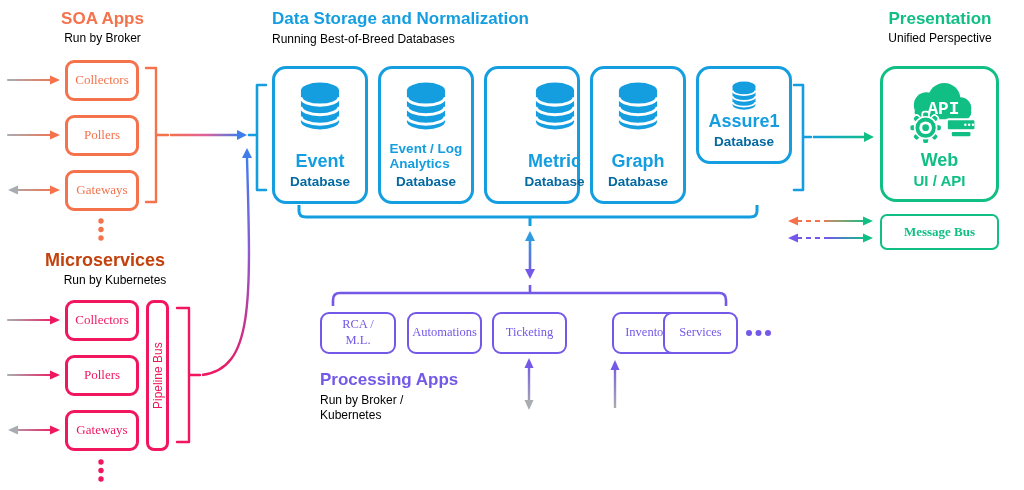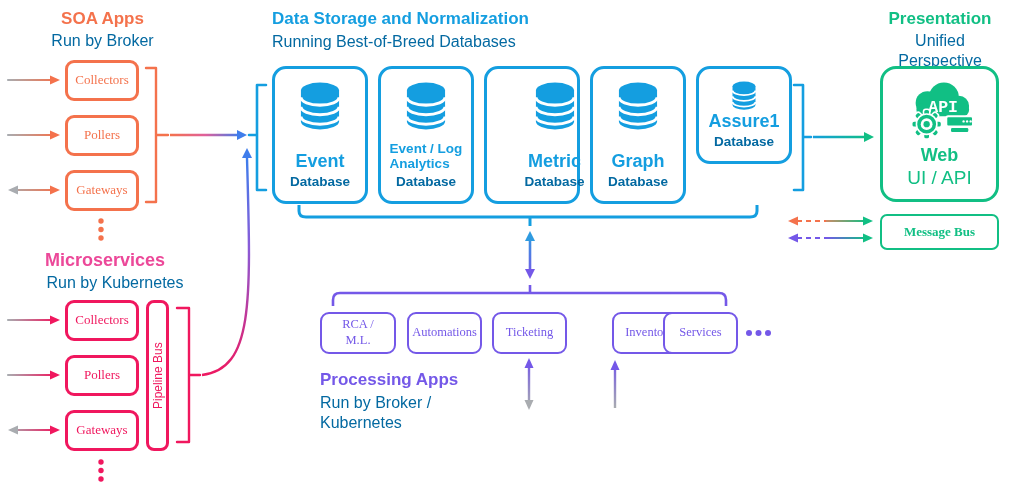--- a/index.html
+++ b/index.html
@@ -1,42 +1,42 @@
 <!DOCTYPE html>
 <html><head>
 <meta charset="utf-8">
 <style>
   html,body{margin:0;padding:0;background:#fff;}
   .stage{position:relative;width:1024px;height:490px;background:#fff;overflow:hidden;
          font-family:"Liberation Sans",sans-serif;}
   .stage svg.connectors{position:absolute;left:0;top:0;}
   .abs{position:absolute;box-sizing:border-box;}
   .sec-title{font-weight:700;font-size:17px;line-height:1.1;}
-  .sec-sub{font-size:16px;color:#0369a1;line-height:1.25;}
+  .sec-sub{font-size:12px;color:#000000;line-height:1.25;}
   .center{text-align:center;}
   .node{background:#fff;display:flex;align-items:center;justify-content:center;
         text-align:center;white-space:pre-line;line-height:1.25;font-family:Liberation Serif, serif;}
   .soa-box{border:3px solid #F4724C;border-radius:9px;color:#F4724C;font-size:13px;font-weight:500;}
   .ms-box{border:3px solid #F0175E;border-radius:9px;color:#F0175E;font-size:13px;font-weight:500;}
   .pipe-box{border:3px solid #F0175E;border-radius:8px;background:#fff;}
   .pipe-label{writing-mode:vertical-rl;transform:rotate(180deg);color:#F0175E;font-size:12px;
         font-weight:500;width:100%;height:100%;display:flex;align-items:center;justify-content:center;}
   .db-box{border:3.5px solid #149EE0;border-radius:14px;background:#fff;display:flex;
         flex-direction:column;align-items:center;padding:11px 3px 12px;}
   .db-spacer{flex:1;}
   .db-name{color:#149EE0;font-weight:700;font-size:18px;white-space:pre-line;line-height:1.15;}
   .db-name-small{font-size:13.5px;}
   .db-type{color:#0369a1;font-weight:600;font-size:13.5px;margin-top:2px;}
   .proc-box{border:2.5px solid #7458E8;border-radius:9px;color:#7458E8;font-size:12.5px;font-weight:500;}
   .web-box{border:3px solid #11BF84;border-radius:16px;background:#fff;display:flex;
         flex-direction:column;align-items:center;padding:8px 4px 10px;}
   .web-name{color:#11BF84;font-weight:700;font-size:18px;margin-top:2px;}
-  .web-sub{color:#11BF84;font-weight:400;font-size:19px;margin-top:1px;}
+  .web-sub{color:#11BF84;font-weight:700;font-size:15px;margin-top:1px;}
   .mb-box{border:2.5px solid #11BF84;border-radius:7px;color:#11BF84;font-size:13px;font-weight:600;}
-  .c-orange{color:#F4724C;} .c-pink{color:#ec4899;} .c-blue{color:#149EE0;}
+  .c-orange{color:#F4724C;} .c-pink{color:#c2410c;} .c-blue{color:#149EE0;}
   .c-green{color:#11BF84;} .c-purple{color:#7458E8;}
 </style>
 </head>
 <body>
 
 <div class="stage">
 
   <svg class="connectors" width="1024" height="490" viewBox="0 0 1024 490">
     <defs>
       <linearGradient id="gInO" gradientUnits="userSpaceOnUse" x1="8" y1="0" x2="56" y2="0">

